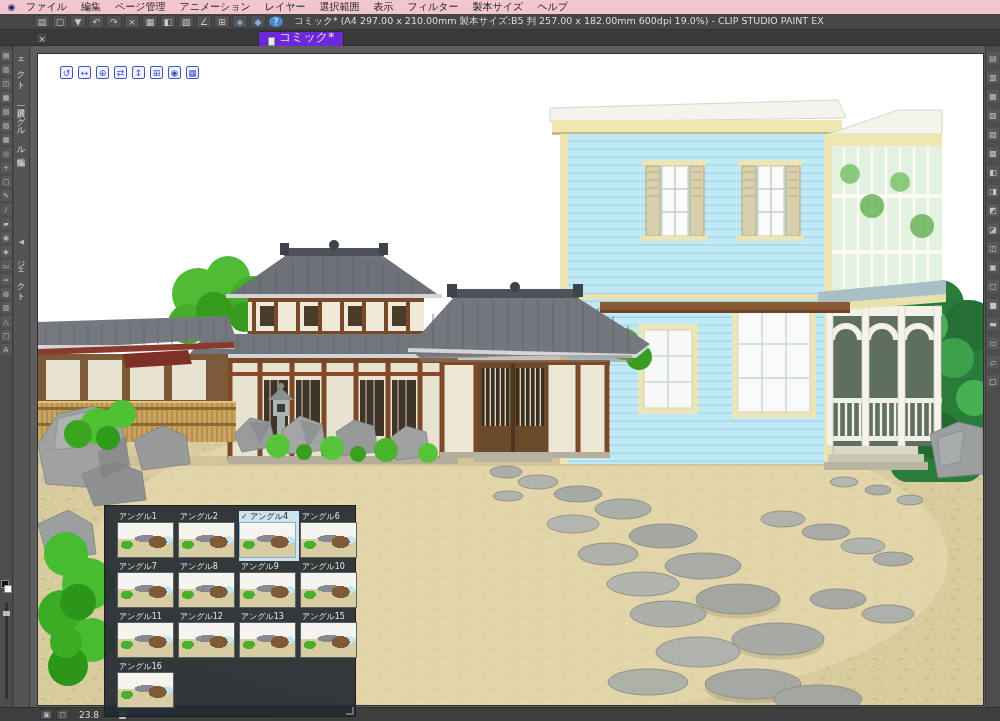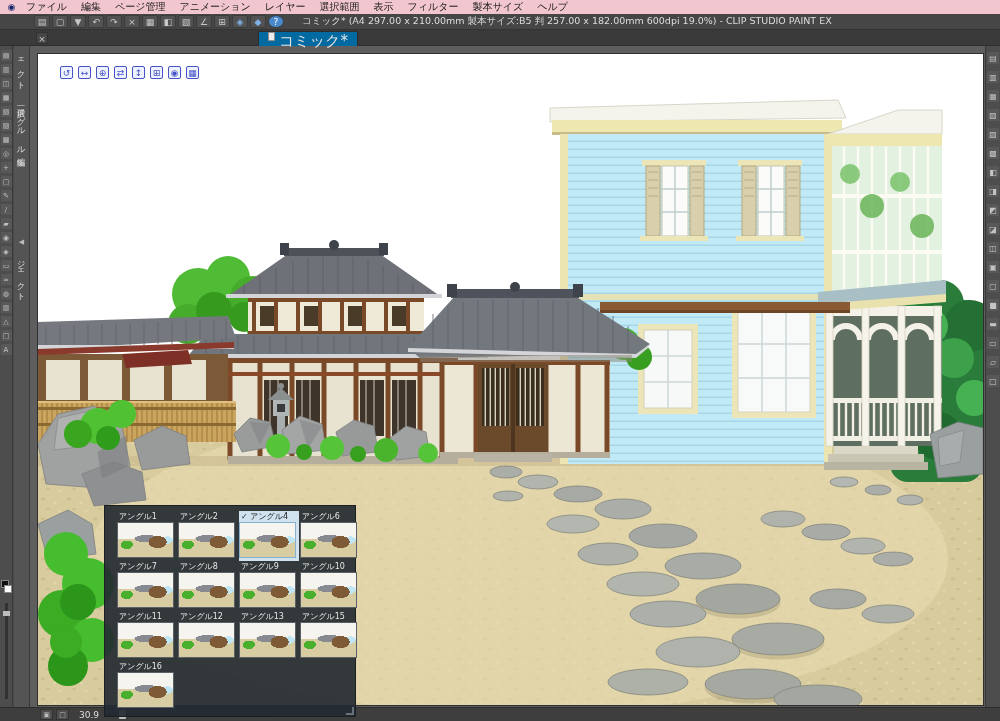--- a/index.html
+++ b/index.html
@@ -8,26 +8,26 @@
 .app{position:relative;width:1000px;height:721px;background:#4a4a4a;overflow:hidden}
 
 
 .menubar{position:absolute;top:0;left:0;right:0;height:14px;background:#f2c6ce;display:flex;align-items:center;padding-left:4px;font-size:10px;color:#1c1c1c;z-index:60}
 .menulogo{width:15px;height:12px;color:#15246e;font-size:9px;display:flex;align-items:center;justify-content:center}
 .mitem{padding:16px 7px;line-height:14px;white-space:nowrap}
 
 
 .cmdbar{position:absolute;top:14px;left:0;right:0;height:16px;background:#464646;border-bottom:1px solid #333;display:flex;align-items:center;padding-left:34px;gap:2px;z-index:55}
 .cmdicon{width:16px;height:13px;font-size:9px;color:#c8c8c8;display:flex;align-items:center;justify-content:center;background:#525252;border:1px solid #3c3c3c;border-radius:2px;flex:0 0 auto}
-.cmd-title{margin-left:16px;font-size:9.5px;color:#dedede;white-space:nowrap;overflow:hidden}
+.cmd-title{margin-left:8px;font-size:9.5px;color:#dedede;white-space:nowrap;overflow:hidden}
 
 
 .tabbar{position:absolute;top:30px;left:0;right:0;height:16px;background:#3a3a3a;border-bottom:1px solid #2d2d2d;z-index:55}
 .tab-close{position:absolute;left:36px;top:2px;width:12px;height:12px;color:#cfcfcf;font-size:9px;text-align:center;line-height:12px;background:#474747;border:1px solid #303030;border-radius:2px}
-.tab{position:absolute;left:258px;top:1px;height:15px;background:#0369a1;border:1px solid #2d2d2d;border-bottom:none;display:flex;align-items:flex-start;gap:4px;padding:0 9px;font-size:15px;color:#e4e4e4}
+.tab{position:absolute;left:258px;top:1px;height:15px;background:#6d28d9;border:1px solid #2d2d2d;border-bottom:none;display:flex;align-items:flex-end;gap:4px;padding:0 9px;font-size:12px;color:#e4e4e4}
 .doc-icon{width:7px;height:9px;background:#ececec;border:1px solid #909090}
 
 
 .workspace{position:absolute;top:46px;bottom:14px;left:0;right:0}
 .toolstrip{position:absolute;left:0;top:0;bottom:0;width:13px;background:#4d4d4d;border-right:1px solid #3a3a3a;display:flex;flex-direction:column;align-items:center;padding-top:4px;gap:3px}
 .toolicon{width:11px;height:11px;font-size:7px;color:#c4c4c4;display:flex;align-items:center;justify-content:center;background:#585858;border-radius:1px;flex:0 0 auto}
 .chips{margin-top:auto;position:relative;width:11px;height:14px}
 .chip-b{position:absolute;left:0;top:0;width:8px;height:8px;background:#111;border:1px solid #888}
 .chip-w{position:absolute;left:3px;top:5px;width:8px;height:8px;background:#fff;border:1px solid #888}
 .vslider{width:3px;height:96px;background:#323232;margin:6px 0 8px;position:relative}
@@ -549,19 +549,19 @@
         </div>
       </div>
     <div class="panel-grip"></div>
   </div>
 
   <div class="statusbar">
     <div style="display:flex;gap:3px">
         <div class="sicon">▣</div>
         <div class="sicon">□</div>
       </div>
-    <span class="zoomval">30.9</span>
+    <span class="zoomval">23.8</span>
     <div class="zoomslider">
         <div class="zoomthumb"></div>
       </div>
   </div>
 
 </div>
 
 </body></html>

